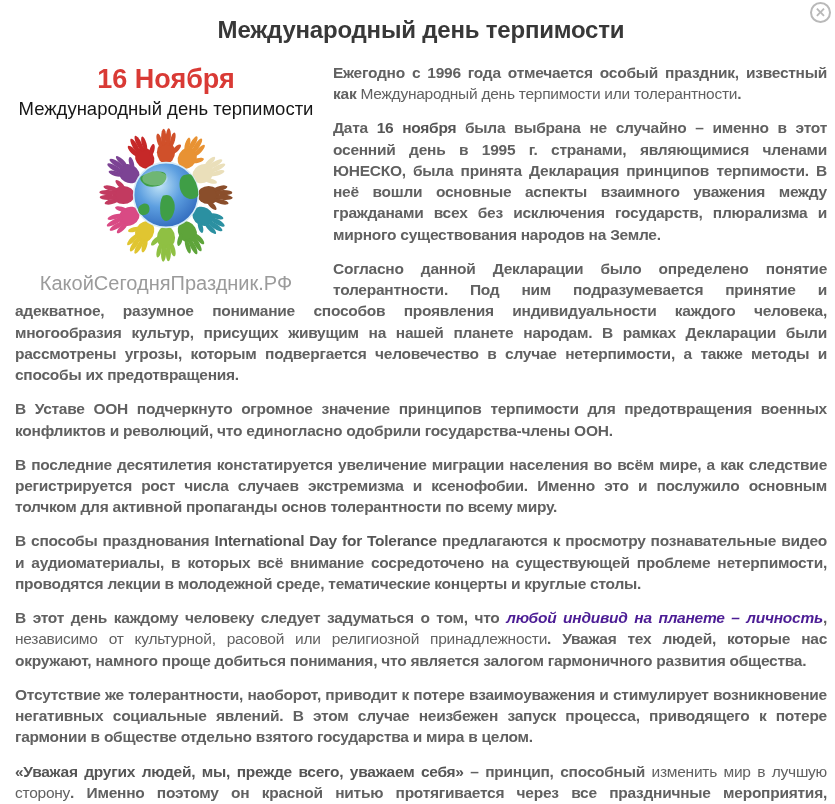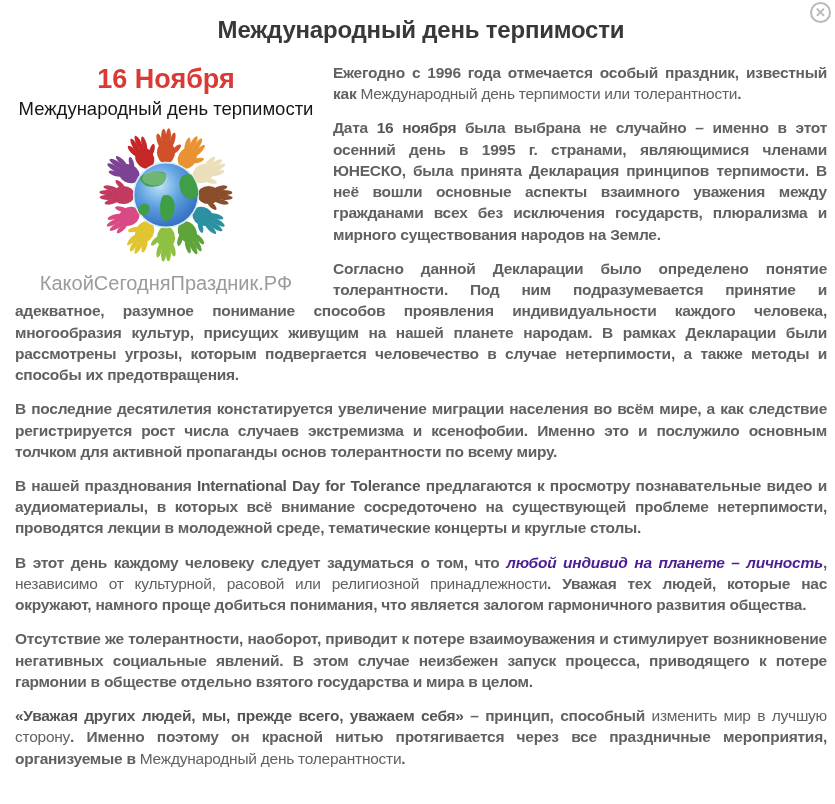--- a/index.html
+++ b/index.html
@@ -139,21 +139,22 @@
         <ellipse cx="136" cy="74" rx="16" ry="9" fill="#ffffff" opacity="0.25"></ellipse>
       </svg>
 
       <div class="promo-site">КакойСегодняПраздник.РФ</div>
     </div>
 
     <div id="article-body">
         <p class="para"><span class="seg-n">Ежегодно с 1996 года отмечается особый праздник, известный как </span><span class="seg-i">Международный день терпимости или толерантности</span><span class="seg-n">.</span></p>
         <p class="para"><span class="seg-n">Дата </span><span class="seg-b">16 ноября</span><span class="seg-n"> была выбрана не случайно – именно в этот осенний день в 1995 г. странами, являющимися членами ЮНЕСКО, была принята Декларация принципов терпимости. В неё вошли основные аспекты взаимного уважения между гражданами всех без исключения государств, плюрализма и мирного существования народов на Земле.</span></p>
         <p class="para"><span class="seg-n">Согласно данной Декларации было определено понятие толерантности. Под ним подразумевается принятие и адекватное, разумное понимание способов проявления индивидуальности каждого человека, многообразия культур, присущих живущим на нашей планете народам. В рамках Декларации были рассмотрены угрозы, которым подвергается человечество в случае нетерпимости, а также методы и способы их предотвращения.</span></p>
+        <p class="para"><span class="seg-n">В Уставе ООН подчеркнуто огромное значение принципов терпимости для предотвращения военных конфликтов и революций, что единогласно одобрили государства-члены ООН.</span></p>
         <p class="para"><span class="seg-n">В последние десятилетия констатируется увеличение миграции населения во всём мире, а как следствие регистрируется рост числа случаев экстремизма и ксенофобии. Именно это и послужило основным толчком для активной пропаганды основ толерантности по всему миру.</span></p>
-        <p class="para"><span class="seg-n">В нашей празднования </span><span class="seg-b">International Day for Tolerance</span><span class="seg-n"> предлагаются к просмотру познавательные видео и аудиоматериалы, в которых всё внимание сосредоточено на существующей проблеме нетерпимости, проводятся лекции в молодежной среде, тематические концерты и круглые столы.</span></p>
+        <p class="para"><span class="seg-n">В способы празднования </span><span class="seg-b">International Day for Tolerance</span><span class="seg-n"> предлагаются к просмотру познавательные видео и аудиоматериалы, в которых всё внимание сосредоточено на существующей проблеме нетерпимости, проводятся лекции в молодежной среде, тематические концерты и круглые столы.</span></p>
         <p class="para"><span class="seg-n">В этот день каждому человеку следует задуматься о том, что </span><span class="seg-bi">любой индивид на планете – личность</span><span class="seg-n">, </span><span class="seg-i">независимо от культурной, расовой или религиозной принадлежности</span><span class="seg-n">. Уважая тех людей, которые нас окружают, намного проще добиться понимания, что является залогом гармоничного развития общества.</span></p>
         <p class="para"><span class="seg-n">Отсутствие же толерантности, наоборот, приводит к потере взаимоуважения и стимулирует возникновение негативных социальные явлений. В этом случае неизбежен запуск процесса, приводящего к потере гармонии в обществе отдельно взятого государства и мира в целом.</span></p>
         <p class="para"><span class="seg-b">«Уважая других людей, мы, прежде всего, уважаем себя»</span><span class="seg-n"> – принцип, способный </span><span class="seg-i">изменить мир в лучшую сторону</span><span class="seg-n">. Именно поэтому он красной нитью протягивается через все праздничные мероприятия, организуемые в </span><span class="seg-i">Международный день толерантности</span><span class="seg-n">.</span></p>
       </div>
 
   </div>
 </div>
 
 </body></html>

